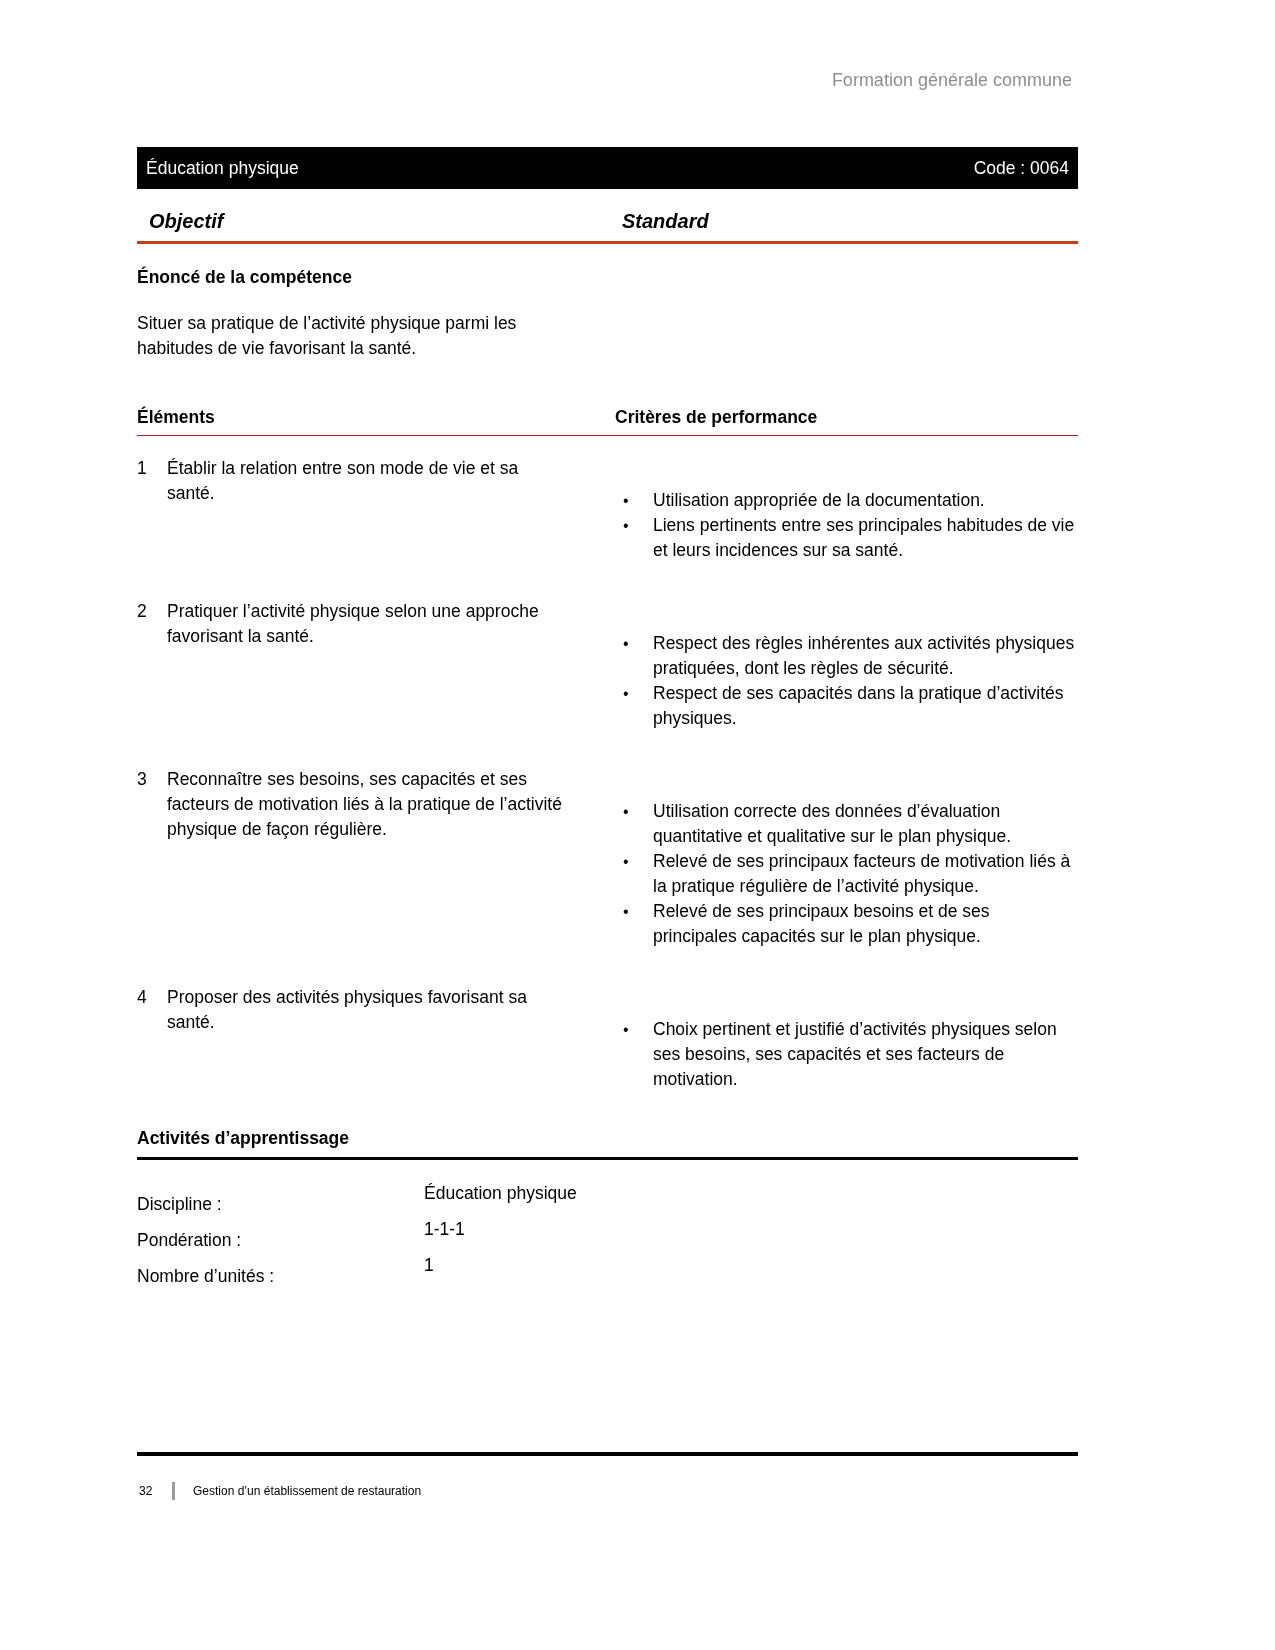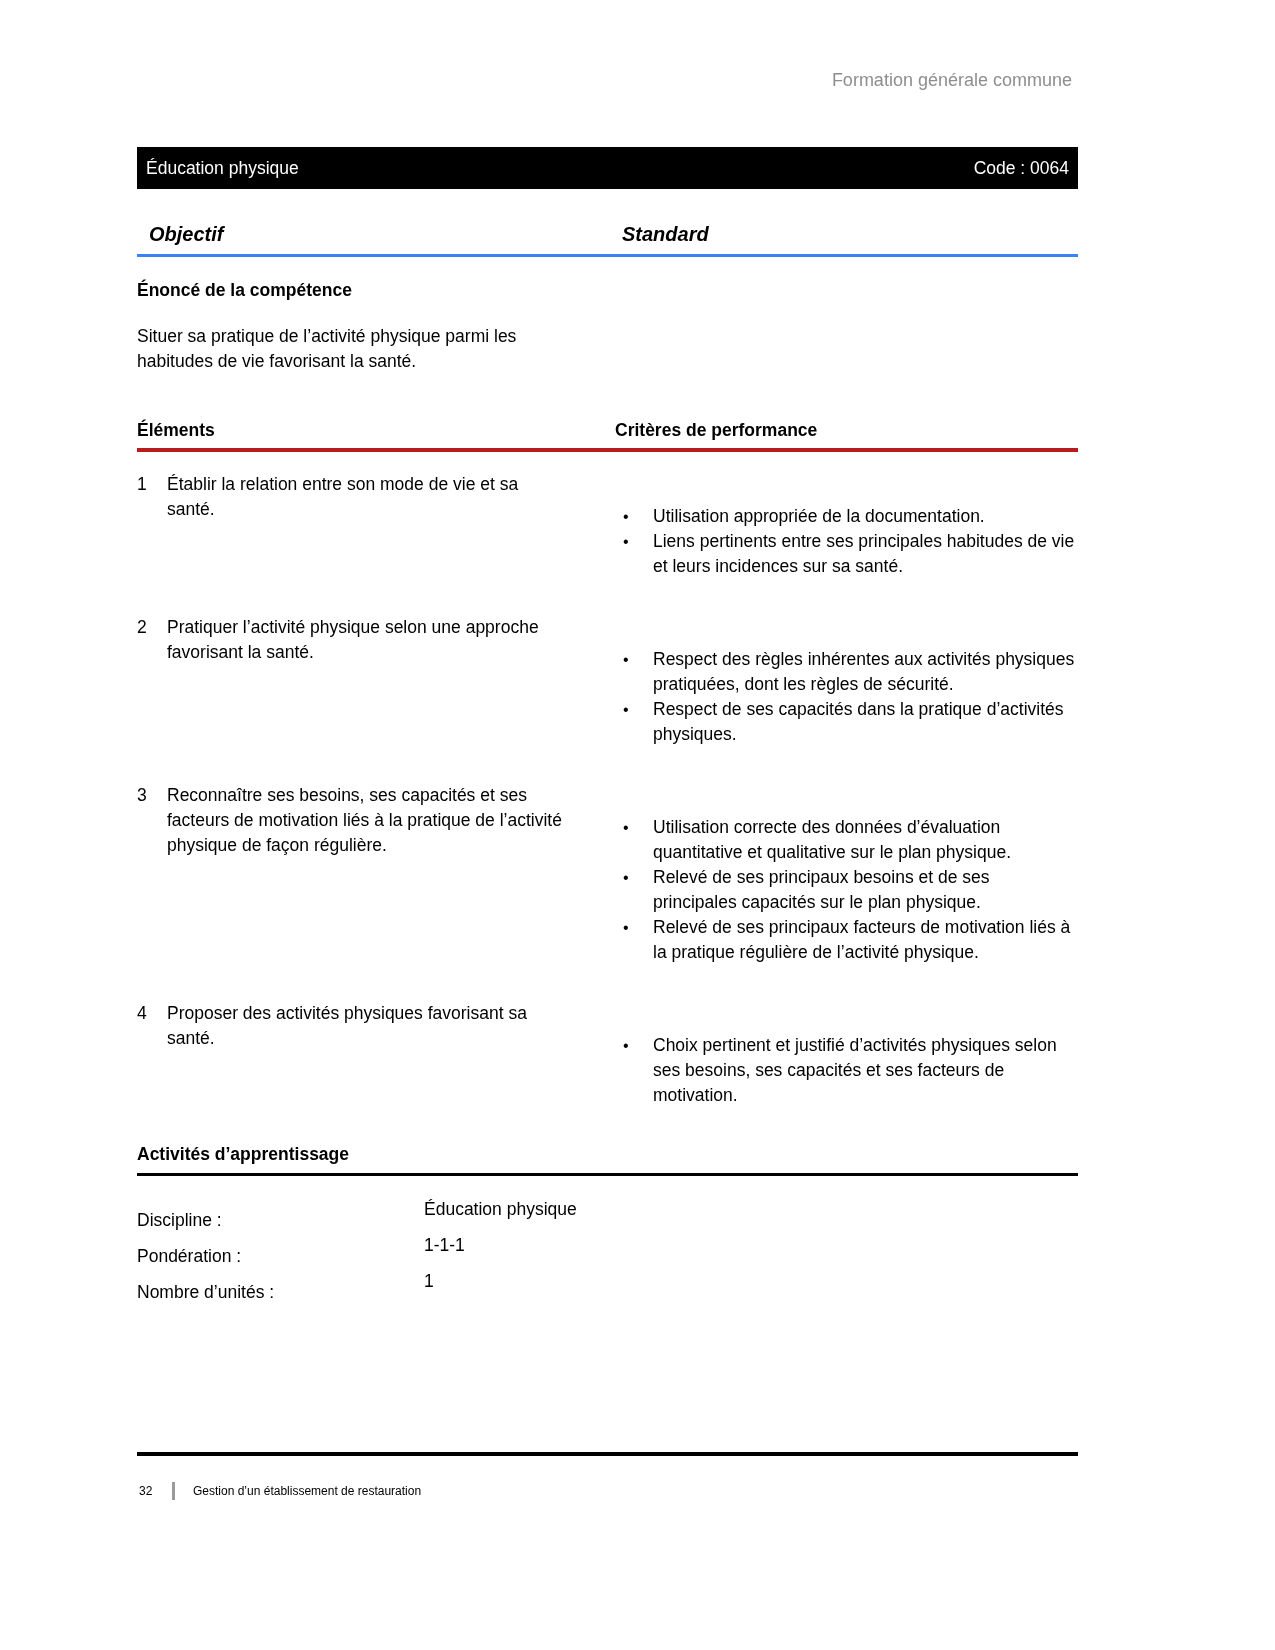--- a/index.html
+++ b/index.html
@@ -32,23 +32,23 @@
     background: #000;
     color: #fff;
     display: flex;
     align-items: center;
     justify-content: space-between;
     padding: 0 9px;
     font-size: 17.5px;
   }
   .section-row {
     display: flex;
-    margin-top: 34px;
+    margin-top: 21px;
     padding-bottom: 8px;
-    border-bottom: 3px solid #3b82f6;
+    border-bottom: 3px solid #c2410c;
     font-size: 20px;
     font-weight: bold;
     font-style: italic;
   }
   .section-row .sec-left { width: 478px; padding-left: 12px; }
   .section-row .sec-right { padding-left: 7px; }
   .comp-heading {
     margin-top: 23px;
     font-size: 17.5px;
     font-weight: bold;
@@ -56,21 +56,21 @@
   .comp-text {
     margin-top: 23px;
     font-size: 17.5px;
     line-height: 25px;
     max-width: 450px;
   }
   .table-header {
     display: flex;
     margin-top: 46px;
     padding-bottom: 7px;
-    border-bottom: 4px solid #b91c1c;
+    border-bottom: 1px solid #b91c1c;
     font-size: 17.5px;
     font-weight: bold;
   }
   .table-header .th-left { width: 478px; }
   .rows { margin-top: 20px; }
   .row { display: flex; margin-bottom: 36px; }
   .elem {
     width: 478px;
     padding-right: 45px;
     display: flex;
@@ -191,25 +191,25 @@
           <span class="elem-num">3</span>
           <span class="elem-text">Reconnaître ses besoins, ses capacités et ses facteurs de motivation liés à la pratique de l’activité physique de façon régulière.</span>
         </div>
         <div class="crit-col">
           <div class="crit">
             <span class="bullet"></span>
             <span class="crit-text">Utilisation correcte des données d’évaluation quantitative et qualitative sur le plan physique.</span>
           </div>
           <div class="crit">
             <span class="bullet"></span>
+            <span class="crit-text">Relevé de ses principaux facteurs de motivation liés à la pratique régulière de l’activité physique.</span>
+          </div>
+          <div class="crit">
+            <span class="bullet"></span>
             <span class="crit-text">Relevé de ses principaux besoins et de ses principales capacités sur le plan physique.</span>
-          </div>
-          <div class="crit">
-            <span class="bullet"></span>
-            <span class="crit-text">Relevé de ses principaux facteurs de motivation liés à la pratique régulière de l’activité physique.</span>
           </div>
         </div>
       </div>
 
       <div class="row">
         <div class="elem">
           <span class="elem-num">4</span>
           <span class="elem-text">Proposer des activités physiques favorisant sa santé.</span>
         </div>
         <div class="crit-col">

